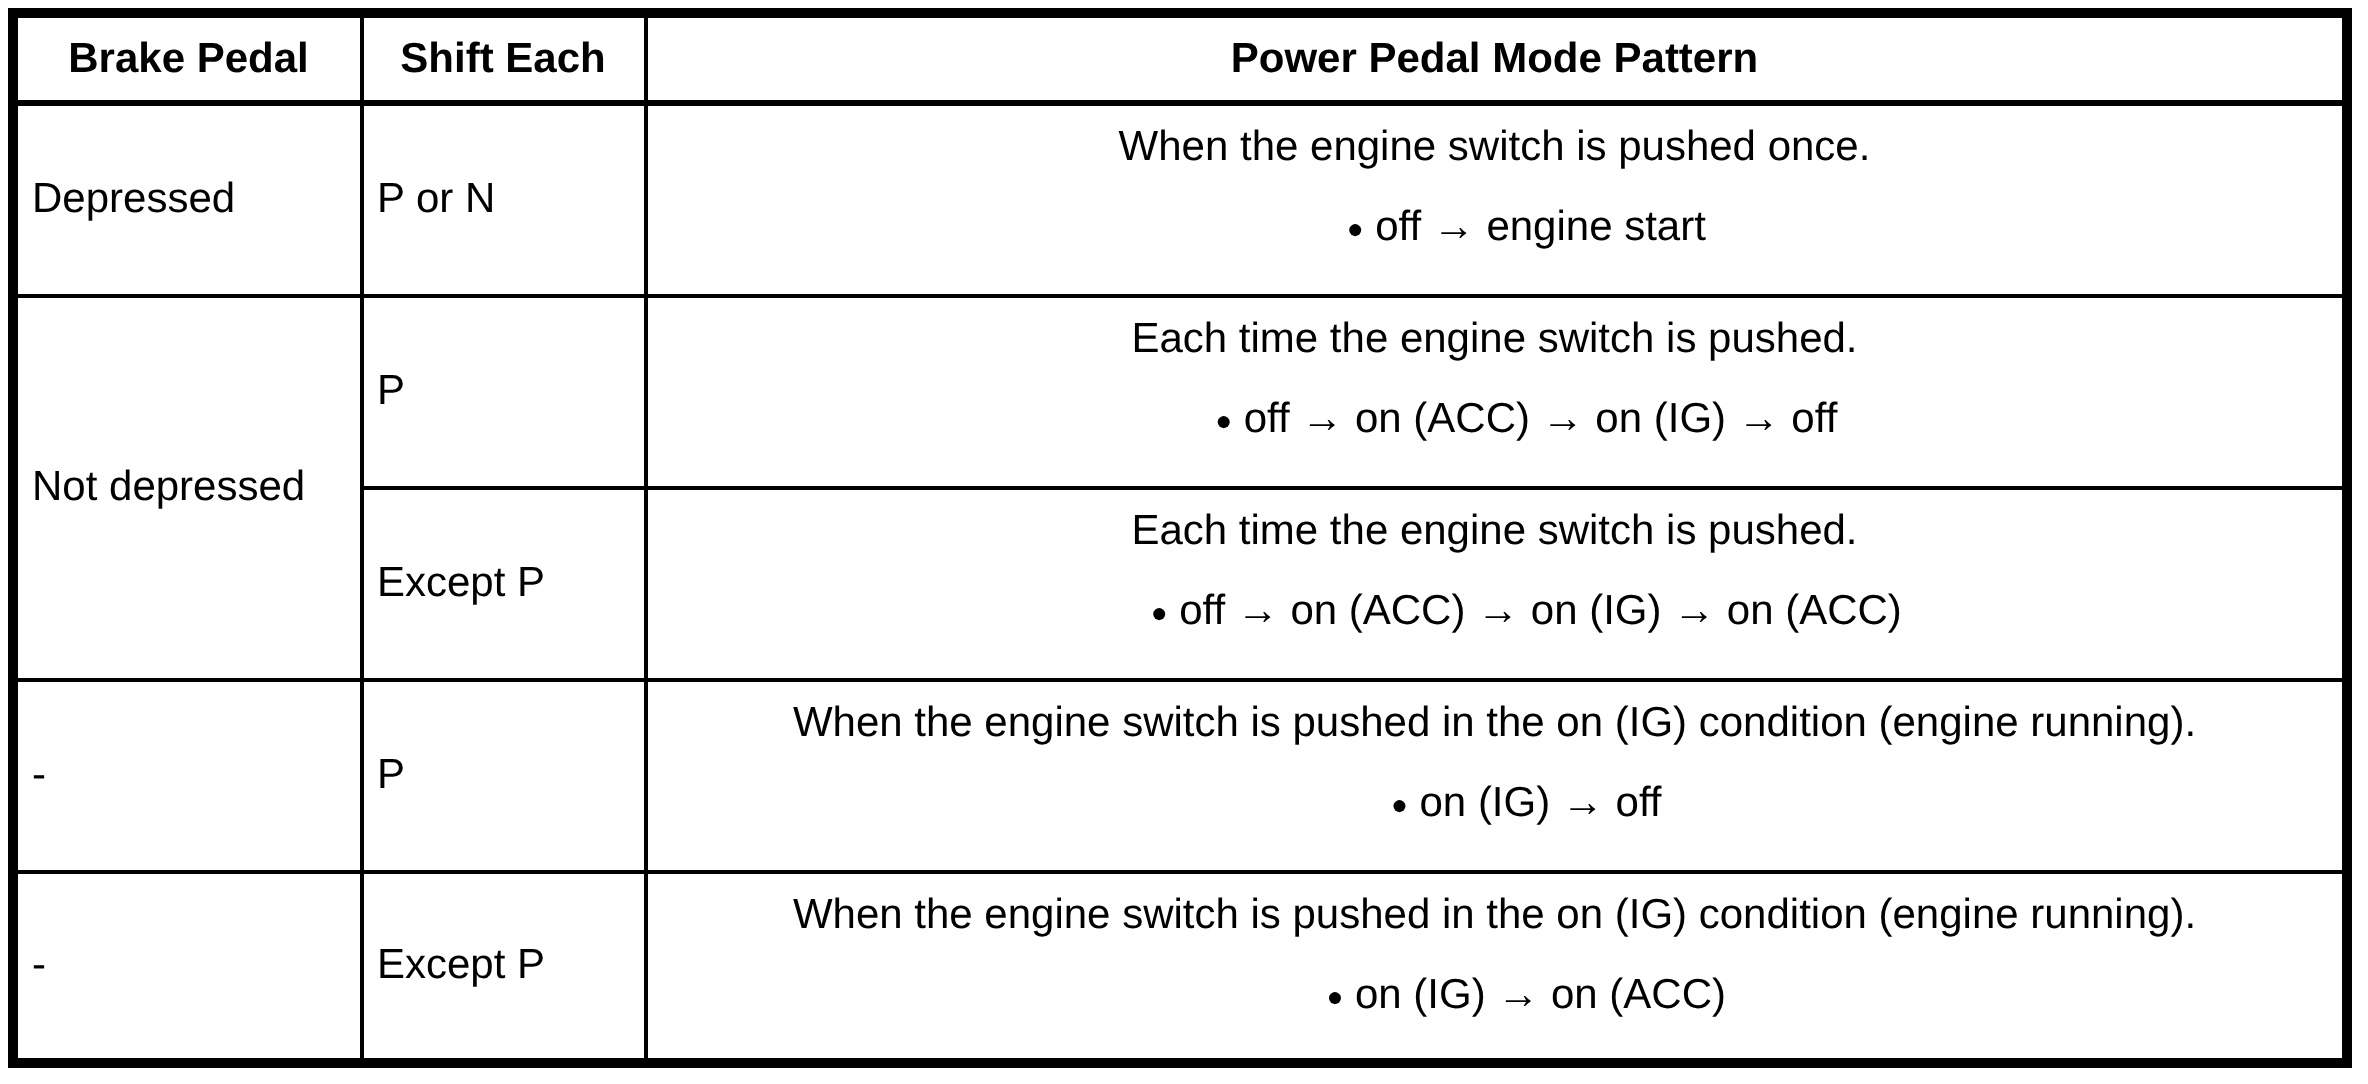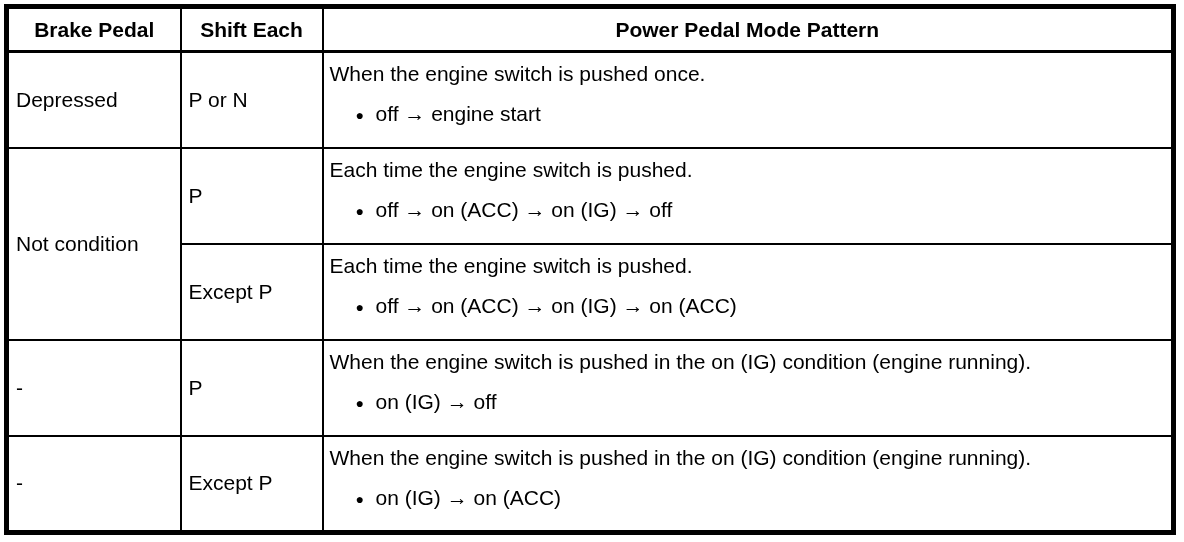--- a/index.html
+++ b/index.html
@@ -46,21 +46,21 @@
   }
   .mode-table tbody tr { height: 96px; }
   td.cell-brake,
   td.cell-shift {
     vertical-align: middle;
     text-align: left;
     padding: 2px 4px 2px 7px;
   }
   td.cell-pattern {
     vertical-align: top;
-    text-align: left;
+    text-align: center;
     padding: 8px 6px 18px 6px;
   }
   .desc {
     line-height: 25px;
     white-space: nowrap;
   }
   .seq {
     margin-top: 15px;
     padding-left: 26px;
     line-height: 25px;
@@ -95,21 +95,21 @@
         <td class="cell-brake">Depressed</td>
         <td class="cell-shift">P or N</td>
         <td class="cell-pattern">
           <div class="desc">When the engine switch is pushed once.</div>
           <div class="seq">
             <span class="bullet">●</span><span>off → engine start</span>
           </div>
         </td>
       </tr>
       <tr>
-        <td class="cell-brake" rowspan="2">Not condition</td>
+        <td class="cell-brake" rowspan="2">Not depressed</td>
         <td class="cell-shift">P</td>
         <td class="cell-pattern">
           <div class="desc">Each time the engine switch is pushed.</div>
           <div class="seq">
             <span class="bullet">●</span><span>off → on (ACC) → on (IG) → off</span>
           </div>
         </td>
       </tr>
       <tr>
         <td class="cell-shift">Except P</td>

